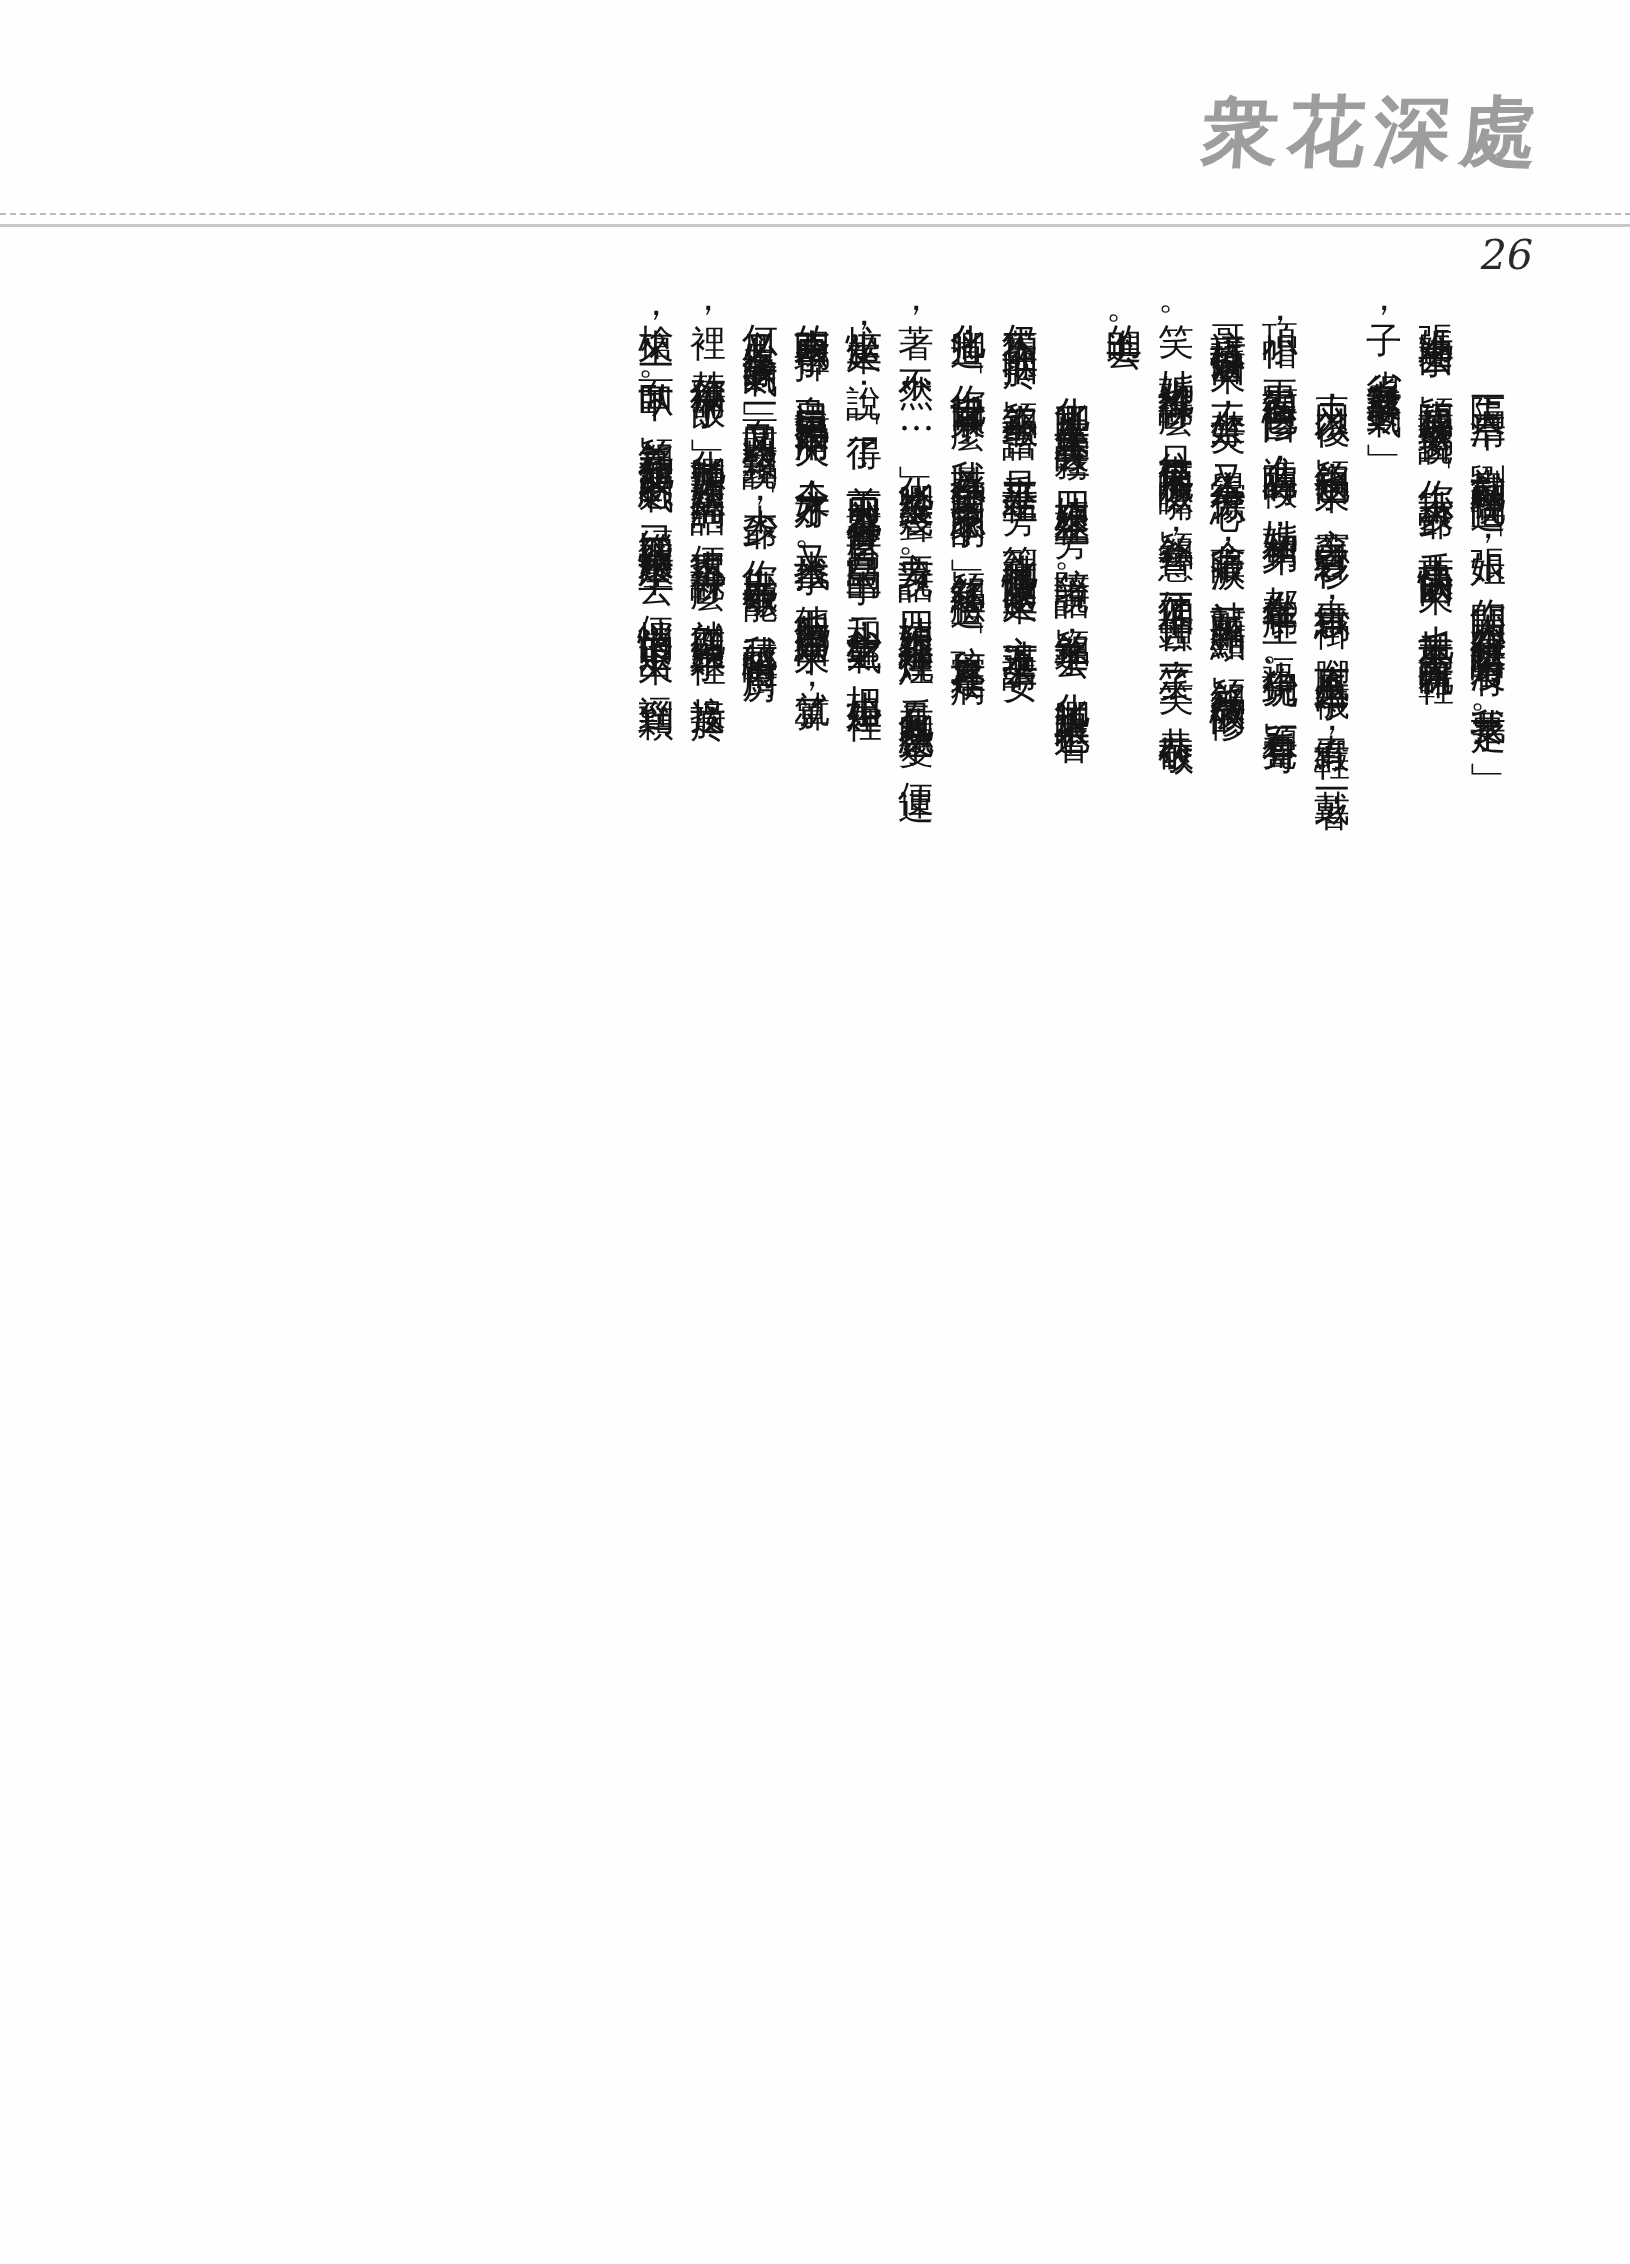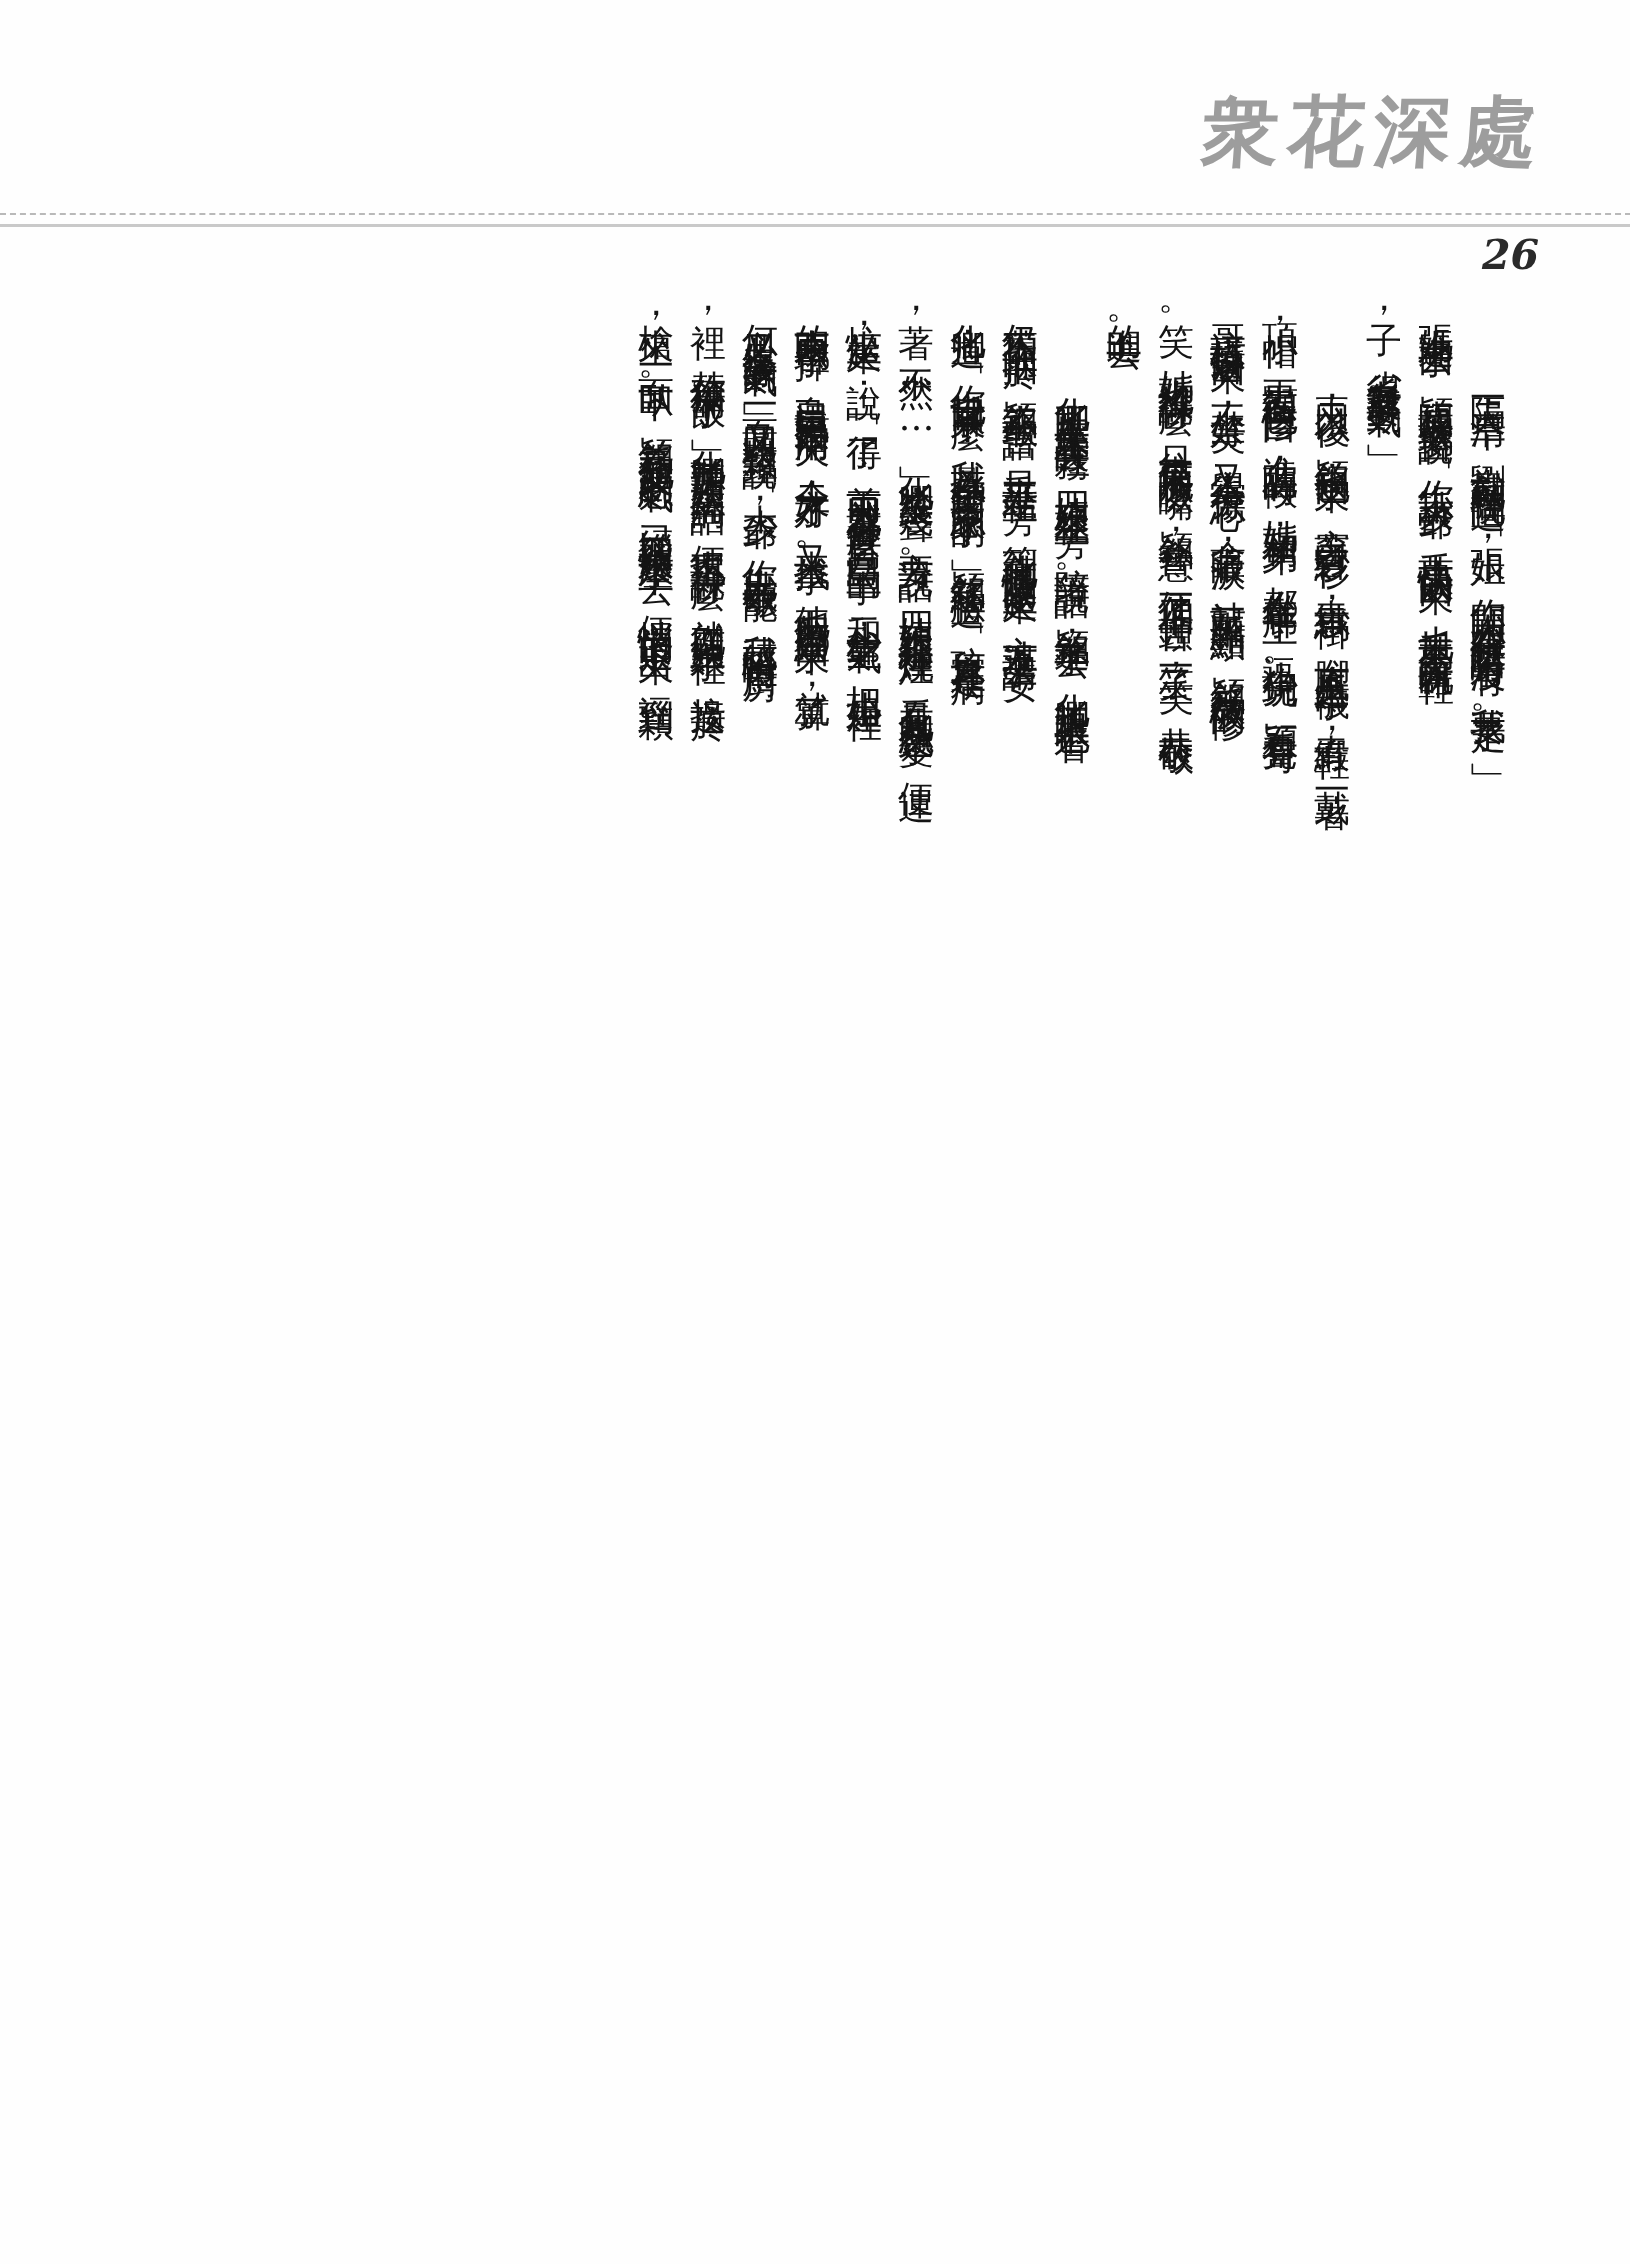--- a/index.html
+++ b/index.html
@@ -57,24 +57,24 @@
     position: absolute;
     left: 0;
     right: 0;
     top: 224px;
     height: 2.7px;
     background: #c9c9c9;
   }
 
   .page-number {
     position: absolute;
-    right: 92px;
+    right: 98px;
     top: 231px;
     font-size: 41px;
-    font-weight: 700;
+    font-weight: 400;
     font-style: italic;
     color: #2a2a2a;
     font-family: "DejaVu Serif", "Liberation Serif", serif;
   }
 
   
   .body-area {
     position: absolute;
     top: 296px;
     left: 134px;

